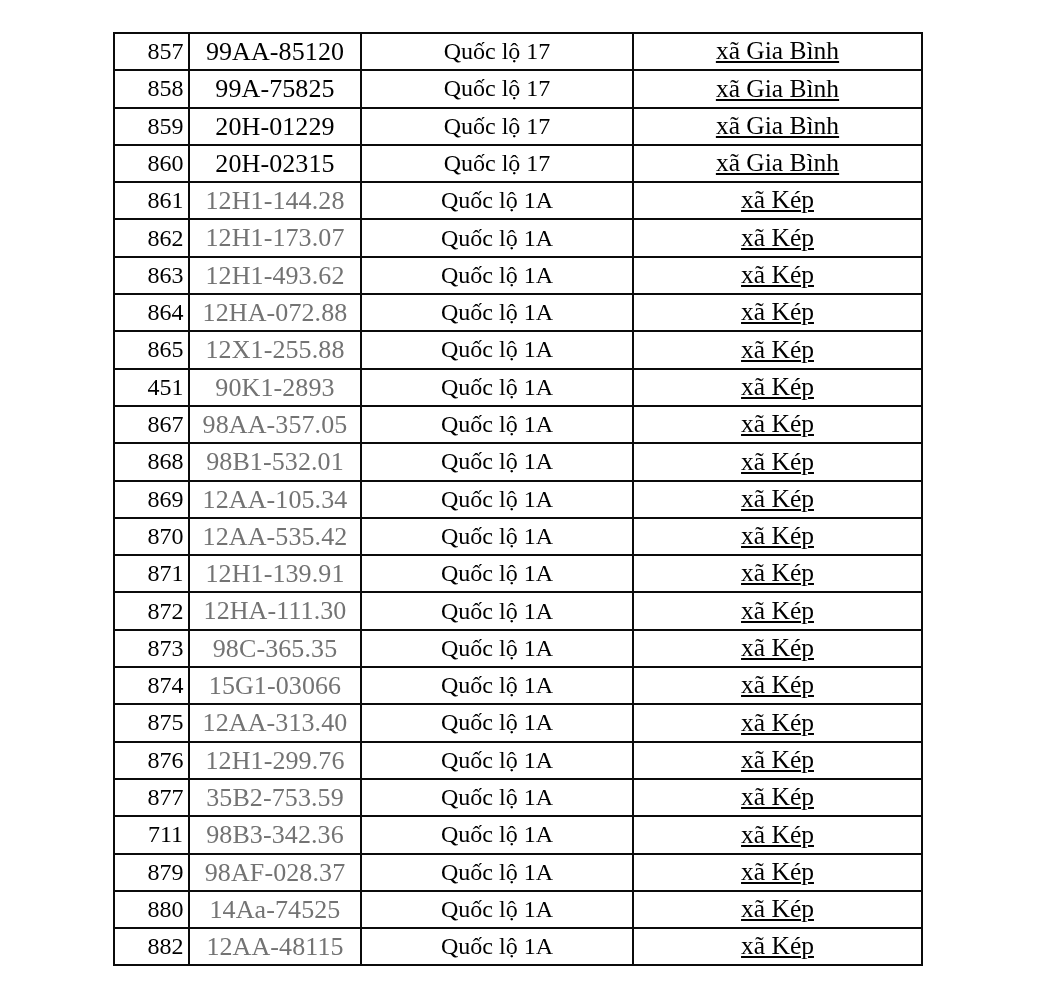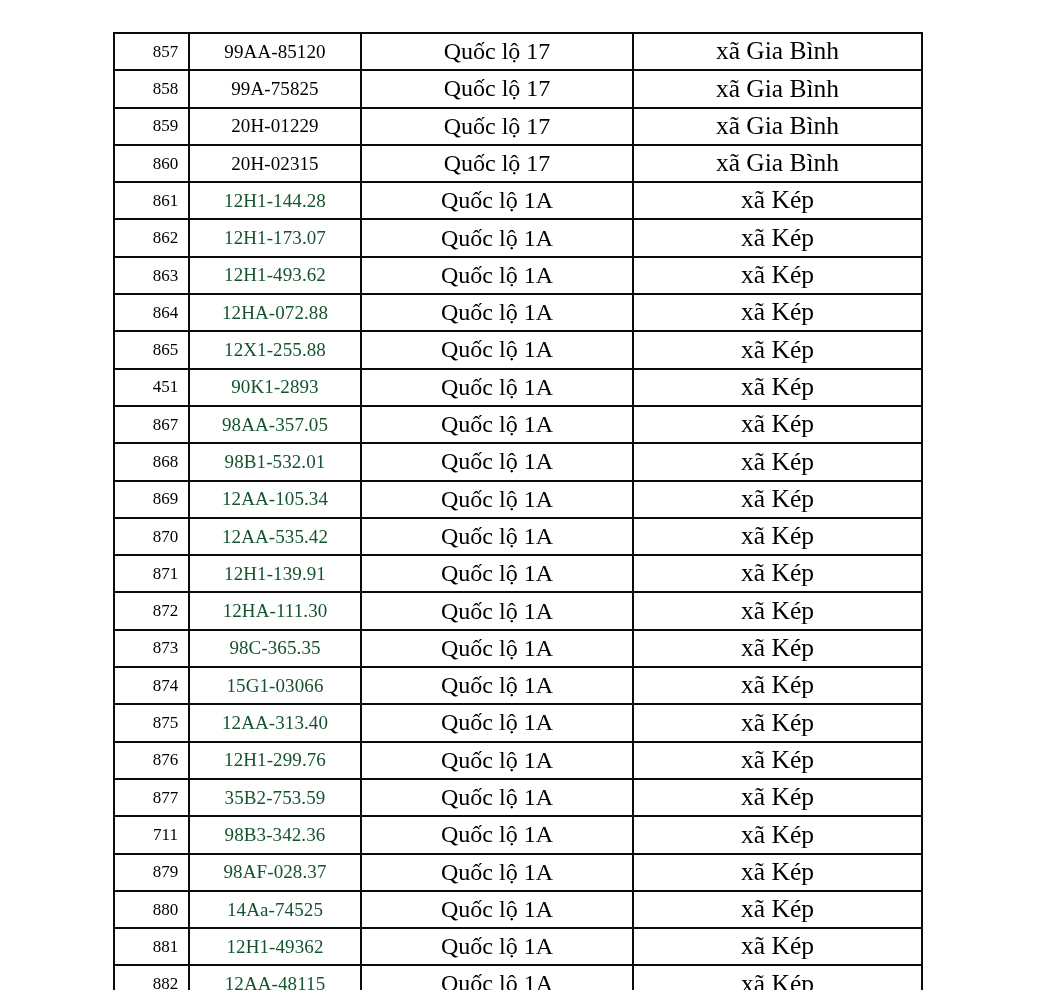--- a/index.html
+++ b/index.html
@@ -43,40 +43,41 @@
     text-align: center;
     vertical-align: middle;
     font-size: 25px;
     line-height: 1.05;
     color: #000000;
     white-space: nowrap;
     overflow: hidden;
   }
 
   #violation-table td.cell-index {
-    font-size: 17px;
+    font-size: 24px;
     padding-left: 32px;
   }
 
   #violation-table td.cell-plate {
-    font-size: 19px;
+    font-size: 26px;
     letter-spacing: 0.1px;
   }
 
   
   #violation-table td.cell-plate.ink-navy {
-    color: #14532d;
+    color: #737373;
   }
 
   #violation-table td.cell-road {
     font-size: 24px;
   }
 
   #violation-table td.cell-ward {
     font-size: 25.5px;
+    text-decoration: underline;
   }
 </style>
 </head>
 <body>
 
 <div id="page">
   <table id="violation-table">
     <colgroup>
       <col class="c-index">
       <col class="c-plate">
@@ -222,26 +223,20 @@
           <td class="cell-road">Quốc lộ 1A</td>
           <td class="cell-ward">xã Kép</td>
         </tr>
         <tr>
           <td class="cell-index">880</td>
           <td class="cell-plate ink-navy">14Aa-74525</td>
           <td class="cell-road">Quốc lộ 1A</td>
           <td class="cell-ward">xã Kép</td>
         </tr>
         <tr>
-          <td class="cell-index">881</td>
-          <td class="cell-plate ink-navy">12H1-49362</td>
-          <td class="cell-road">Quốc lộ 1A</td>
-          <td class="cell-ward">xã Kép</td>
-        </tr>
-        <tr>
           <td class="cell-index">882</td>
           <td class="cell-plate ink-navy">12AA-48115</td>
           <td class="cell-road">Quốc lộ 1A</td>
           <td class="cell-ward">xã Kép</td>
         </tr>
       </tbody>
   </table>
 </div>
 
 </body></html>

